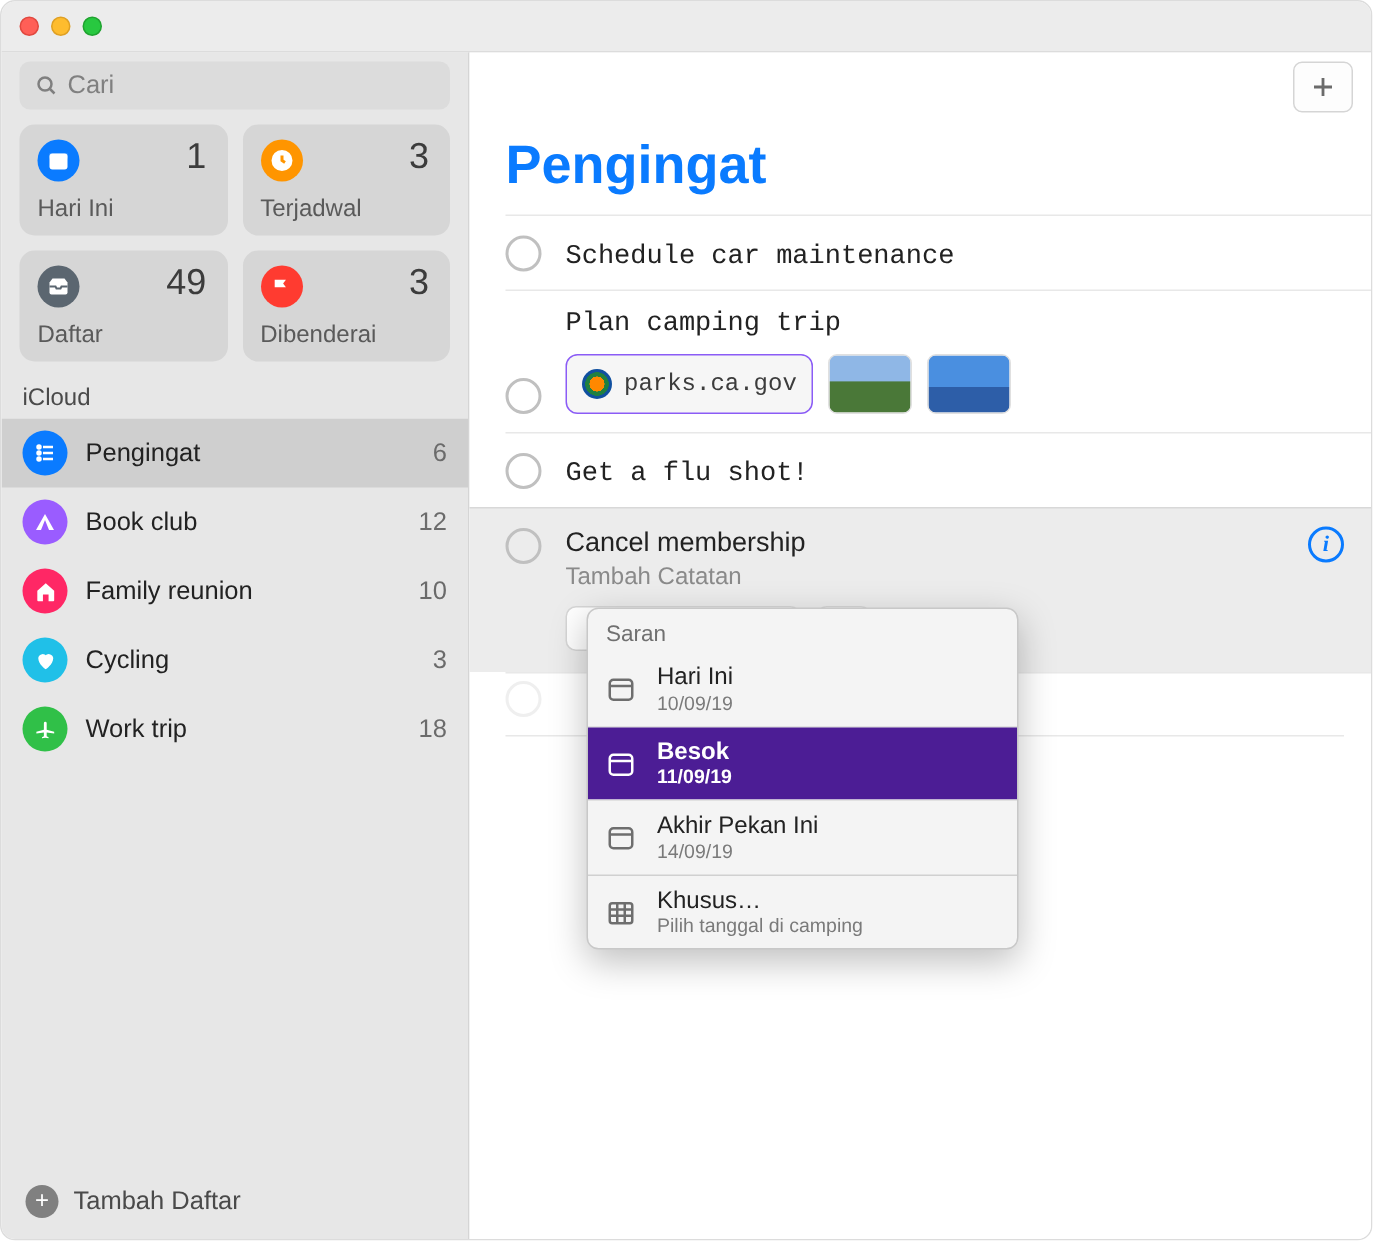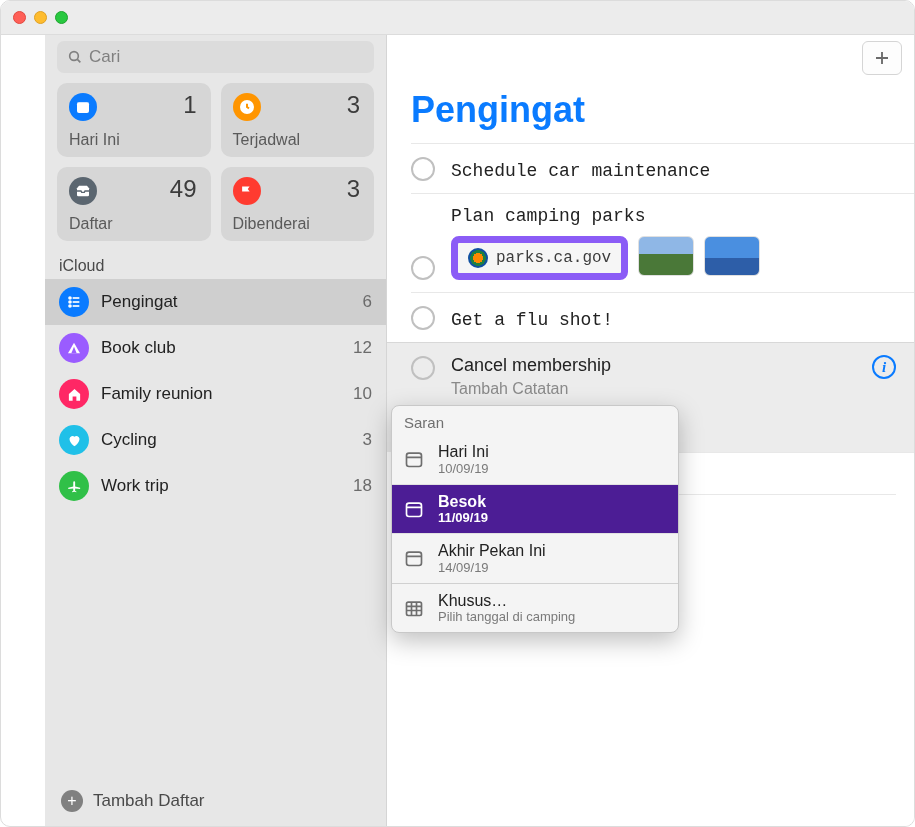--- a/index.html
+++ b/index.html
@@ -29,27 +29,26 @@
     border-bottom: 1px solid #dcdcdc;
   }
   .traffic { display: flex; gap: 8px; }
   .dot { width: 13px; height: 13px; border-radius: 50%; }
   .dot.red { background: #ff5f57; border: .5px solid #e1483f; }
   .dot.yellow { background: #febc2e; border: .5px solid #dfa023; }
   .dot.green { background: #28c840; border: .5px solid #1fa32f; }
   .body { flex: 1; display: flex; min-height: 0; }
   
   .sidebar {
-    width: 342px;
+    width: 312px;
     background: #e7e7e7;
     display: flex;
     flex-direction: column;
     border-right: 1px solid #d5d5d5;
     position: relative;
-    margin-left: 44px;
   }
   .search {
     height: 32px;
     margin: 6px 12px 10px;
     background: #dcdcdc;
     border-radius: 7px;
     display: flex;
     align-items: center;
     padding: 0 10px;
     color: #808080;
@@ -143,21 +142,21 @@
   }
   .item:first-child { border-top: 1px solid #e8e8e8; }
   .radio {
     width: 24px; height: 24px; border: 2px solid #c0c0c0;
     border-radius: 50%; flex-shrink: 0; margin-top: 1px;
   }
   .item-body { flex: 1; font-size: 18px; color: #222; }
   .attachments { display:flex; gap:10px; margin-top:10px; }
   .url-chip {
     display:flex; align-items:center; gap:8px;
-    background:#f6f6f6; border:7px solid #8b5cf6;
+    background:#f6f6f6; border:1px solid #8b5cf6;
     border-radius:8px; padding:5px 10px; font-size:16px; color:#3c3c3c;
   }
   .url-chip .favicon {
     width:20px; height:20px; border-radius:50%;
     background: radial-gradient(circle,#ff8800 35%,#208040 36% 55%,#1050a0 56%);
   }
   .thumb {
     width:56px; height:40px; border-radius:6px; border:1px solid #e0e0e0;
   }
   .editing-block {
@@ -349,21 +348,21 @@
 
       <div class="items">
         <div class="item">
           <div class="radio"></div>
           <div class="item-body">Schedule car maintenance</div>
         </div>
 
         <div class="item">
           <div class="radio"></div>
           <div class="item-body">
-            <div>Plan camping parks</div>
+            <div>Plan camping trip</div>
             <div class="attachments">
               <div class="url-chip">
                 <span class="favicon"></span>
                 <span>parks.ca.gov</span>
               </div>
               <div class="thumb" style="background:linear-gradient(#8fb7e6 45%,#4a7838 46%);"></div>
               <div class="thumb" style="background:linear-gradient(#4a8fe0 55%,#2d5ea8 56%);"></div>
             </div>
           </div>
         </div>

